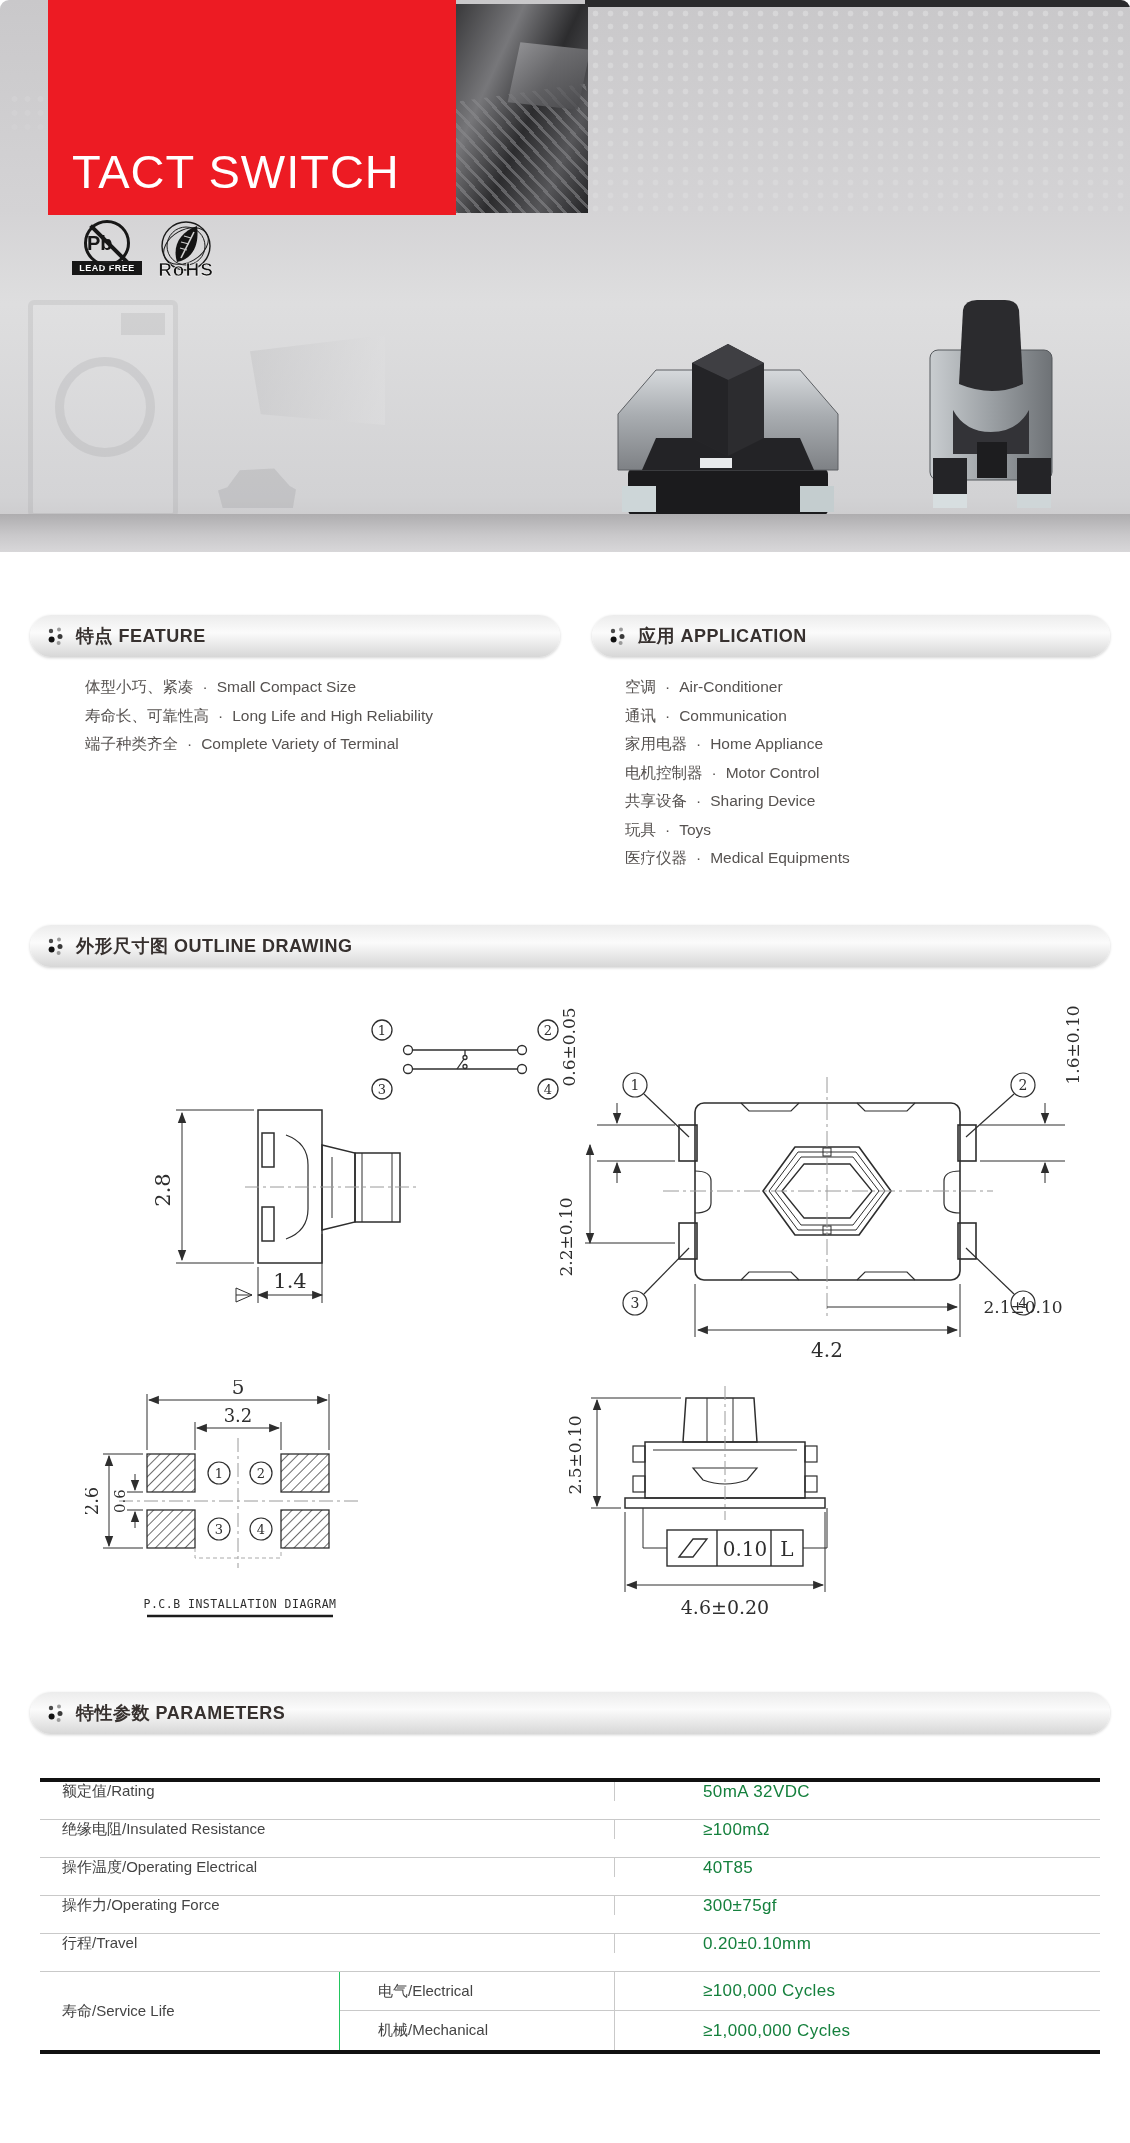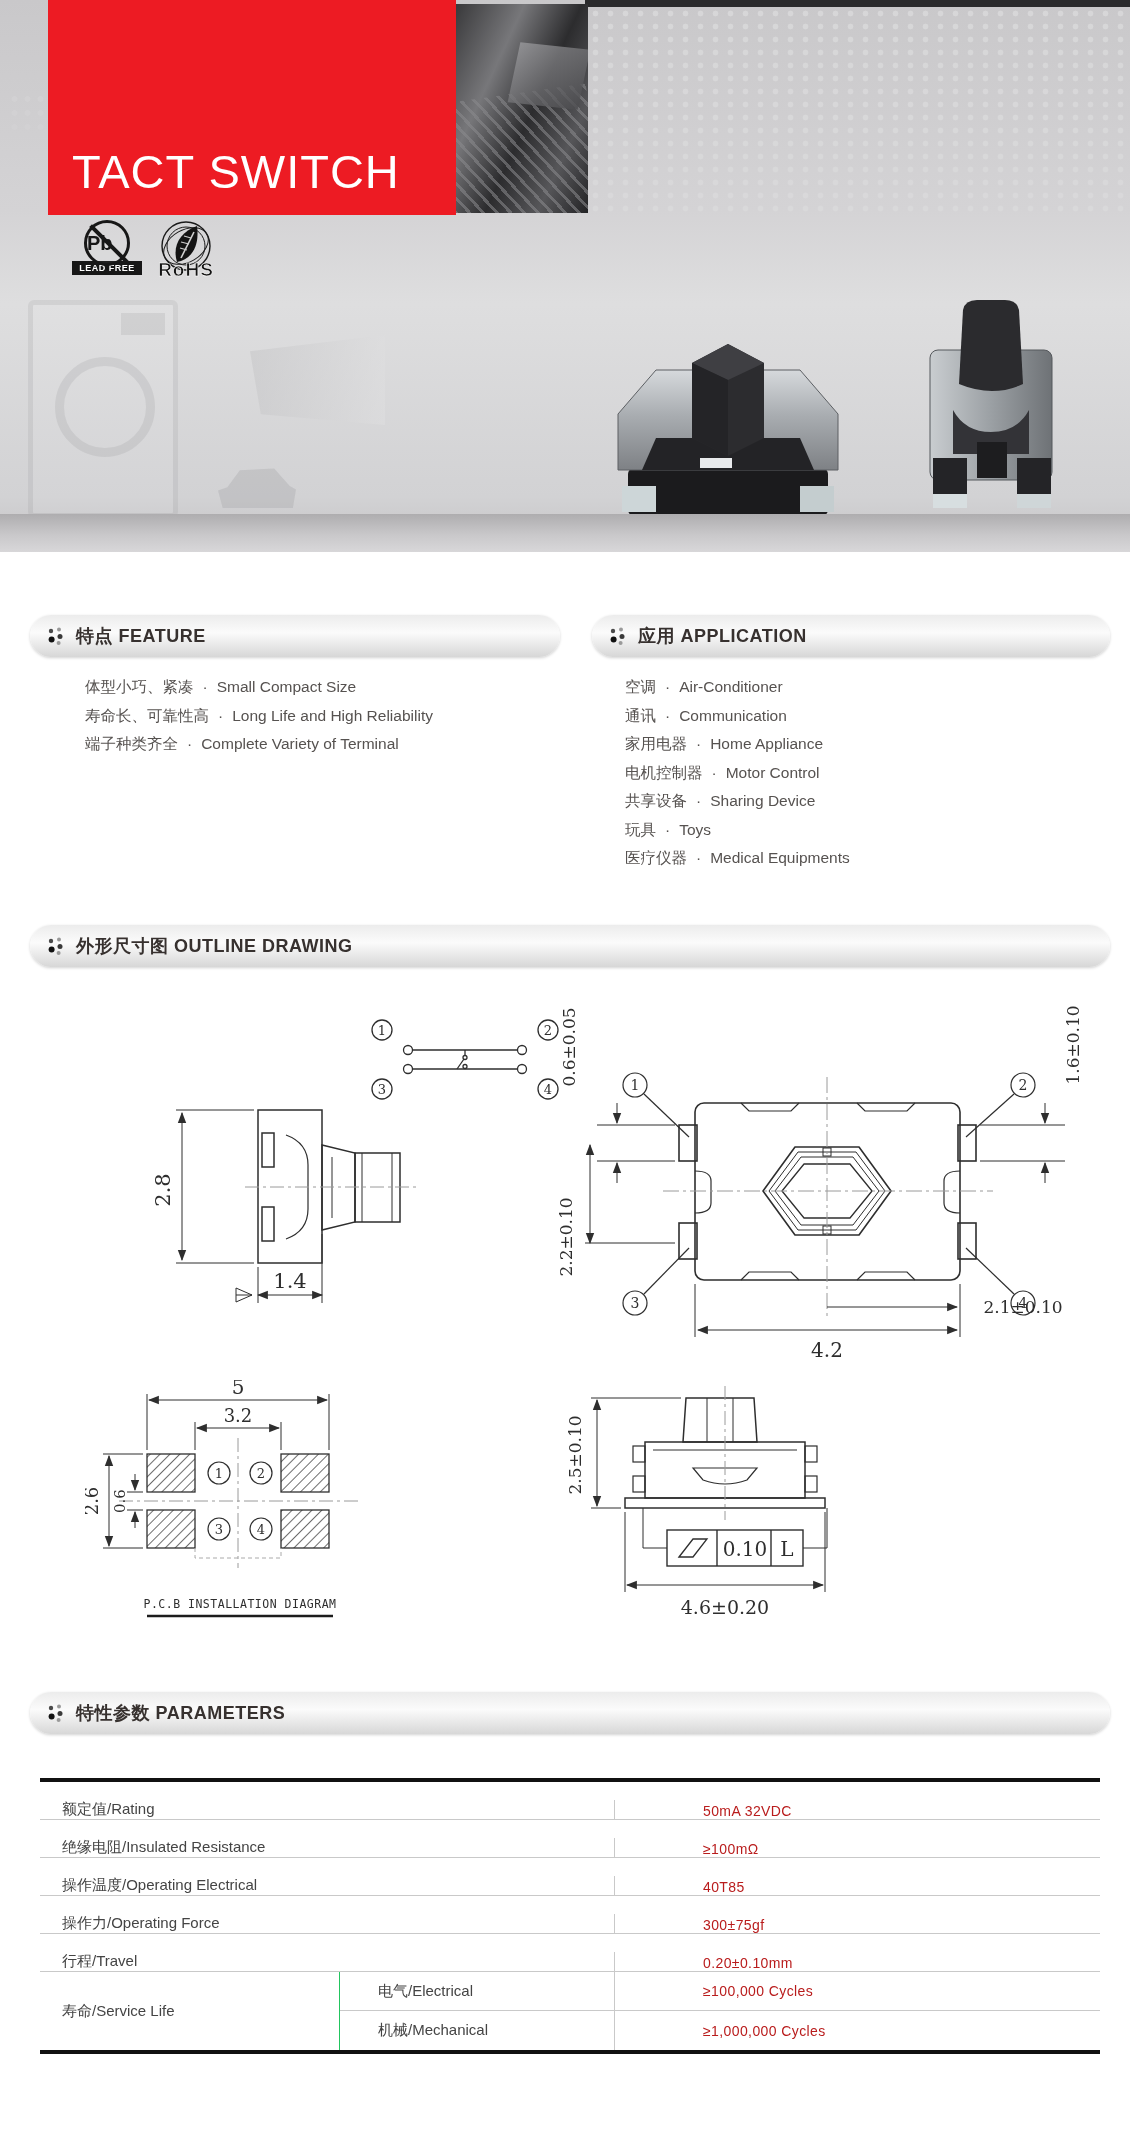--- a/index.html
+++ b/index.html
@@ -1,17 +1,17 @@
 <!DOCTYPE html>
 <html><head>
 <meta charset="utf-8">
 <style>
   * { margin:0; padding:0; box-sizing:border-box; }
   body { background:#fff; font-family:"Liberation Sans", sans-serif; }
-  .page { position:relative; width:1130px; height:2143px; background:#ffffff; overflow:hidden; }
+  .page { position:relative; width:1130px; height:2143px; background:#ffffff; overflow:hidden;border-radius:9px; }
 
   
   .hero { position:absolute; left:0; top:0; width:1130px; height:552px;
           background:linear-gradient(180deg,#c9c8ca 0%,#d4d3d5 38%,#dededf 55%,#d2d2d4 90%,#c4c3c5 100%); }
   .hero-topstrip { position:absolute; left:585px; top:0; width:545px; height:7px; background:#2a2a2c; }
   .hero-dots { position:absolute; left:588px; top:7px; width:542px; height:206px;
       background-image:radial-gradient(circle, #dadadb 2.6px, rgba(0,0,0,0) 3.2px);
       background-size:15px 13px; opacity:.8; }
   .left-dots { position:absolute; left:8px; top:92px; width:44px; height:46px;
       background-image:radial-gradient(circle, #d2d1d3 2.6px, rgba(0,0,0,0) 3.2px);
@@ -60,25 +60,25 @@
   .duo-list li { font-size:15.5px; color:#565250; line-height:28.5px; white-space:nowrap; }
   .duo-list .sep { margin:0 9px; }
 
   
   svg text { font-family:"DejaVu Serif", serif; fill:#2e2e2e; }
   .drw { position:absolute; }
 
   
   .param-table { position:absolute; left:40px; top:1778px; width:1060px;
       border-top:4px solid #111; border-bottom:4px solid #111; }
-  .p-row { display:flex; height:38px; border-bottom:1px solid #c9c9c9; align-items:flex-end; }
+  .p-row { display:flex; height:38px; border-bottom:1px solid #c9c9c9; align-items:flex-start; }
   .p-row:last-child { border-bottom:none; }
   .p-label { width:575px; border-right:1px solid #c9c9c9; display:flex; align-items:center; padding-left:22px;
       font-size:15px; color:#444; }
-  .p-value { flex:1; display:flex; align-items:center; padding-left:88px; font-size:14px; color:#b91c1c; letter-spacing:.4px; }
+  .p-value { flex:1; display:flex; align-items:center; padding-left:88px; font-size:17px; color:#15803d; letter-spacing:.4px; }
   .p-life { display:flex; }
   .p-life-label { width:300px; border-right:1px solid #22c55e; display:flex; align-items:center; padding-left:22px; font-size:15px; color:#444; }
   .p-life-rows { flex:1; }
   .p-life-row { display:flex; height:39px; border-bottom:1px solid #c9c9c9; }
   .p-life-row:last-child { border-bottom:none; }
   .p-sub { width:275px; border-right:1px solid #c9c9c9; display:flex; align-items:center; padding-left:38px; font-size:15px; color:#444; }
 </style>
 </head>
 <body>
 

